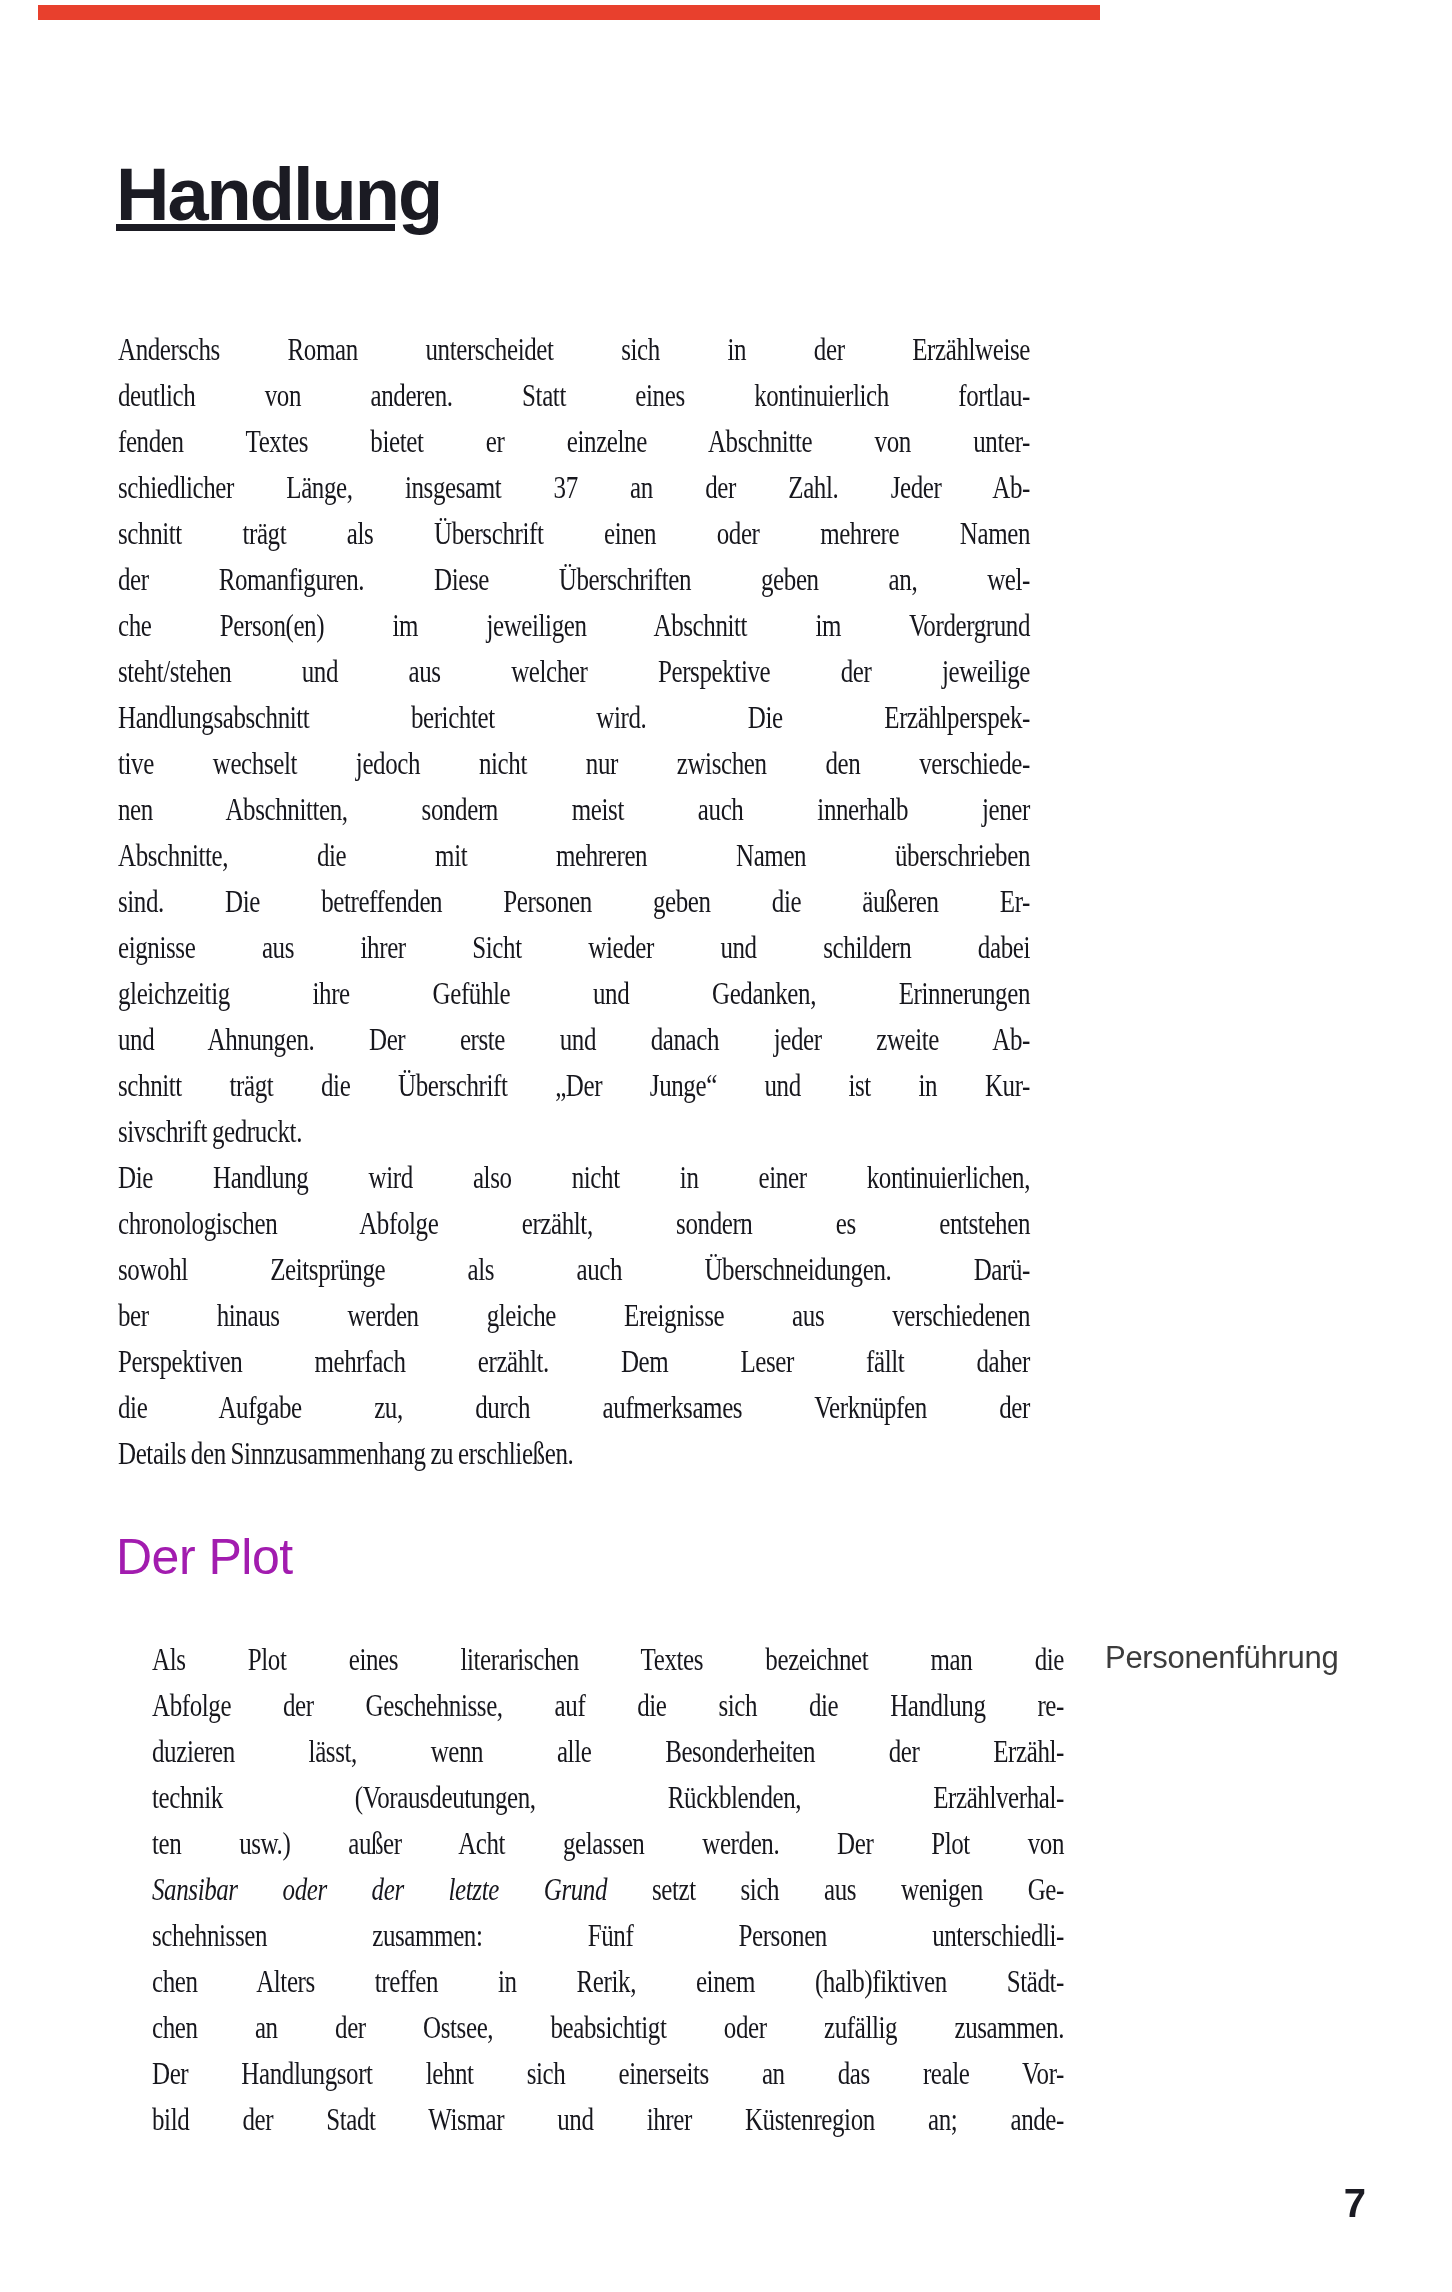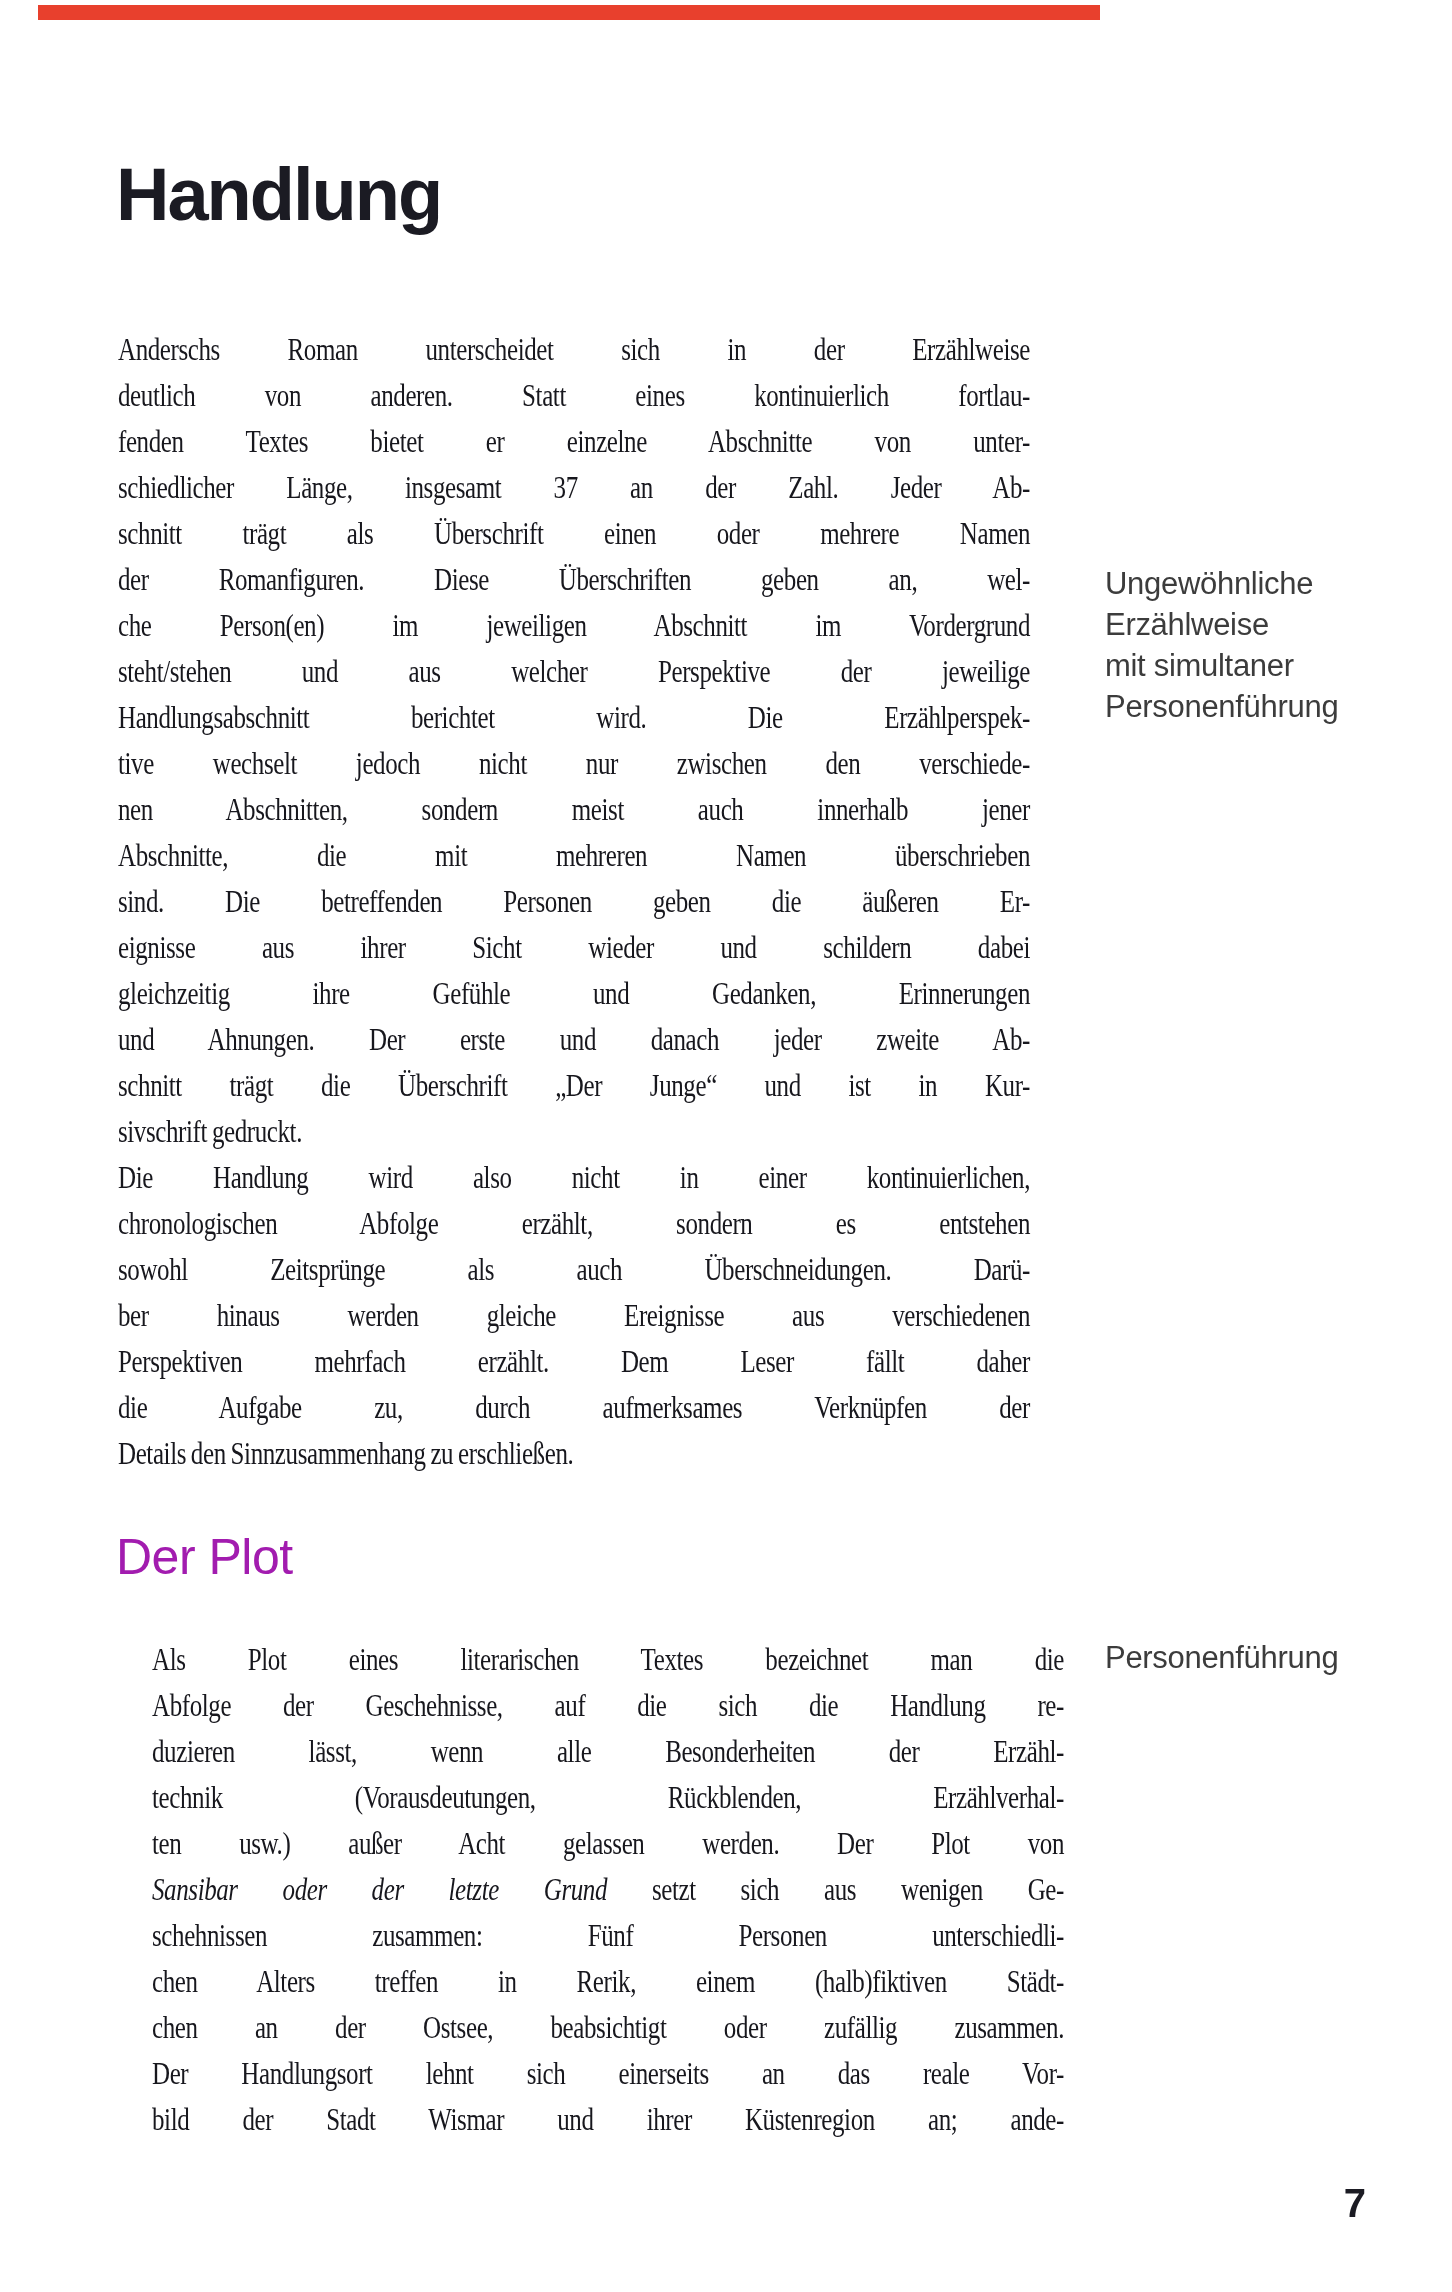--- a/index.html
+++ b/index.html
@@ -4,21 +4,21 @@
 <style>
   html,body{margin:0;padding:0;background:#ffffff;}
   .page{
     position:relative;width:1452px;height:2292px;background:#ffffff;
     overflow:hidden;font-family:"Liberation Serif",serif;
   }
   .redbar{position:absolute;left:38px;top:5px;width:1062px;height:15px;}
   .title{
     position:absolute;left:116px;top:158px;margin:0;
     font-family:"Liberation Sans",sans-serif;font-weight:bold;
-    font-size:74px;line-height:1;letter-spacing:-2px;color:#1b1b23;
+    font-size:74px;line-height:1;letter-spacing:-2px;color:#1b1b23;text-decoration:underline;
   }
   .bodycol{
     position:absolute;left:118px;width:912px;
     font-family:"Liberation Serif",serif;font-size:25px;color:#17171d;
     letter-spacing:-0.4px;word-spacing:-1px;
   }
   .col1{top:327px;}
   .col2{top:1637px;margin-left:34px;}
   .line{
     height:46px;line-height:46px;text-align:justify;
@@ -91,24 +91,18 @@
       <div class="line j">technik (Vorausdeutungen, Rückblenden, Erzählverhal-</div>
       <div class="line j">ten usw.) außer Acht gelassen werden. Der Plot von</div>
       <div class="line j"><em>Sansibar oder der letzte Grund</em><span> setzt sich aus wenigen Ge-</span></div>
       <div class="line j">schehnissen zusammen: Fünf Personen unterschiedli-</div>
       <div class="line j">chen Alters treffen in Rerik, einem (halb)fiktiven Städt-</div>
       <div class="line j">chen an der Ostsee, beabsichtigt oder zufällig zusammen.</div>
       <div class="line j">Der Handlungsort lehnt sich einerseits an das reale Vor-</div>
       <div class="line j">bild der Stadt Wismar und ihrer Küstenregion an; ande-</div>
     </div>
 
-  <aside class="note n1">
-    <div>Ungewöhnliche</div>
-    <div>Erzählweise</div>
-    <div>mit simultaner</div>
-    <div>Personenführung</div>
-  </aside>
 
   <aside class="note n2">Personenführung</aside>
 
   <div class="pagenum">7</div>
 
 </div>
 
 </body></html>

